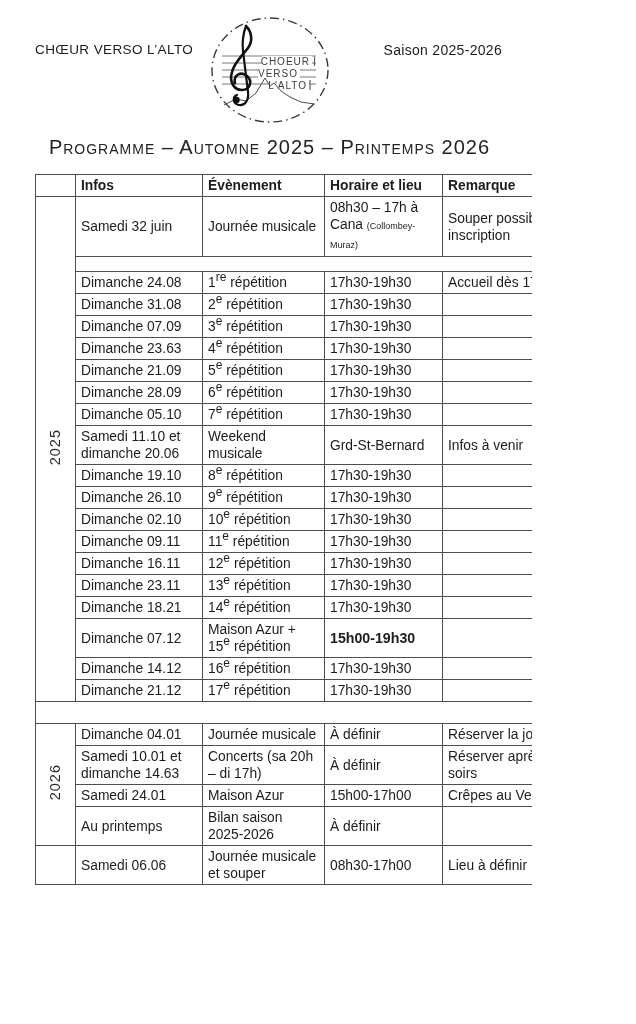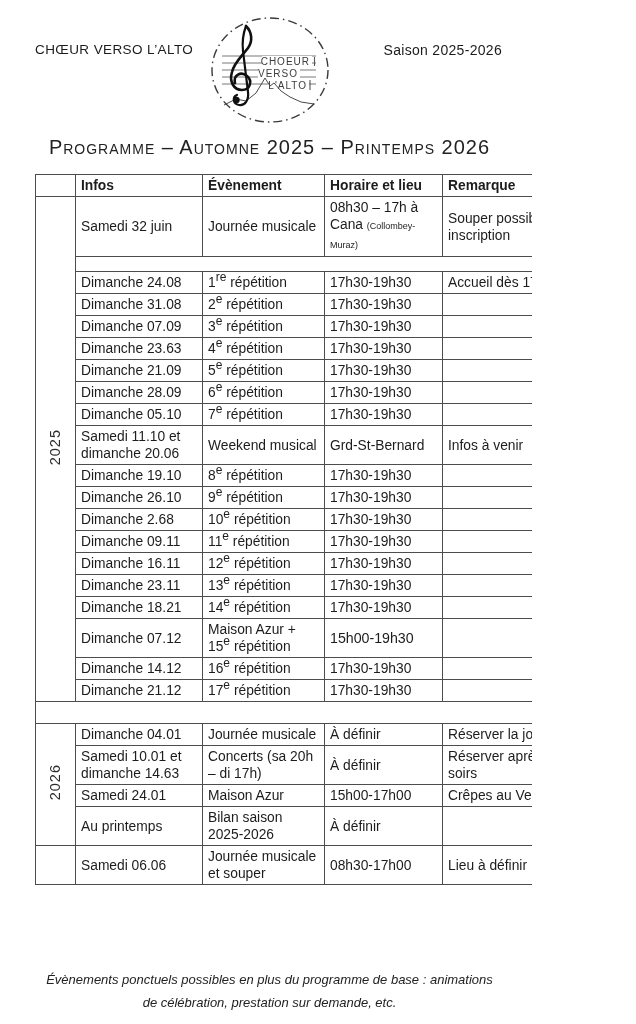--- a/index.html
+++ b/index.html
@@ -56,21 +56,21 @@
     writing-mode:vertical-rl;
     transform:rotate(180deg);
     font-size:14.5px;
     letter-spacing:1px;
     color:#2a2a2a;
   }
   tr.sep td { height:15px; padding:0; }
   tr.sep-wide td { height:22px; padding:0; }
   .schedule sup { font-size:12px; line-height:0; vertical-align:super; }
   .small-txt { font-size:9px; }
-  .time-bold { font-weight:normal; font-size:14.2px; }
+  .time-bold { font-weight:bold; font-size:14.2px; }
 
   .footnote {
     margin-top:84px;
     text-align:center;
     font-style:italic;
     font-size:13px;
     line-height:1.75;
     color:#222;
     padding:0 4px;
   }
@@ -189,38 +189,38 @@
           <td></td>
         </tr>
         <tr>
           <td>Dimanche 05.10</td>
           <td>7<sup>e</sup> répétition</td>
           <td>17h30-19h30</td>
           <td></td>
         </tr>
         <tr>
           <td>Samedi 11.10 et dimanche 20.06</td>
-          <td>Weekend musical</td>
+          <td>Weekend musicale</td>
           <td>Grd-St-Bernard</td>
           <td>Infos à venir</td>
         </tr>
         <tr>
           <td>Dimanche 19.10</td>
           <td>8<sup>e</sup> répétition</td>
           <td>17h30-19h30</td>
           <td></td>
         </tr>
         <tr>
           <td>Dimanche 26.10</td>
           <td>9<sup>e</sup> répétition</td>
           <td>17h30-19h30</td>
           <td></td>
         </tr>
         <tr>
-          <td>Dimanche 2.68</td>
+          <td>Dimanche 02.10</td>
           <td>10<sup>e</sup> répétition</td>
           <td>17h30-19h30</td>
           <td></td>
         </tr>
         <tr>
           <td>Dimanche 09.11</td>
           <td>11<sup>e</sup> répétition</td>
           <td>17h30-19h30</td>
           <td></td>
         </tr>
@@ -291,15 +291,14 @@
         <tr>
           <td class="year-cell" rowspan="1"><span class="vert"></span></td>
           <td>Samedi 06.06</td>
           <td>Journée musicale et souper</td>
           <td>08h30-17h00</td>
           <td>Lieu à définir</td>
         </tr>
       </tbody>
   </table>
 
-  <div class="footnote">Évènements ponctuels possibles en plus du programme de base : animations de célébration, prestation sur demande, etc.</div>
 
 </div>
 
 </body></html>

